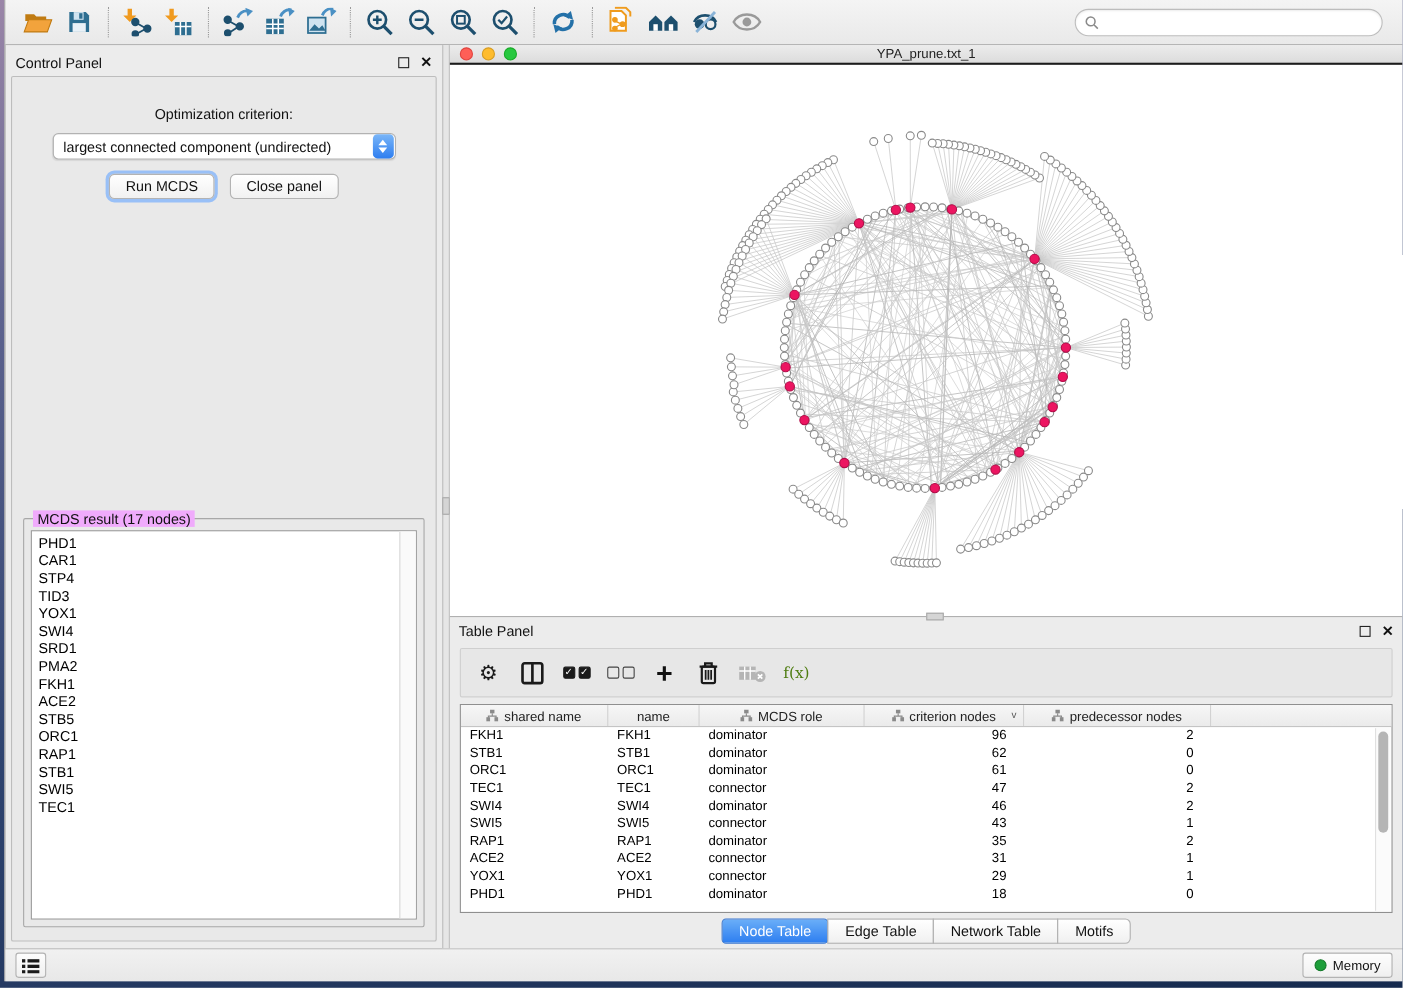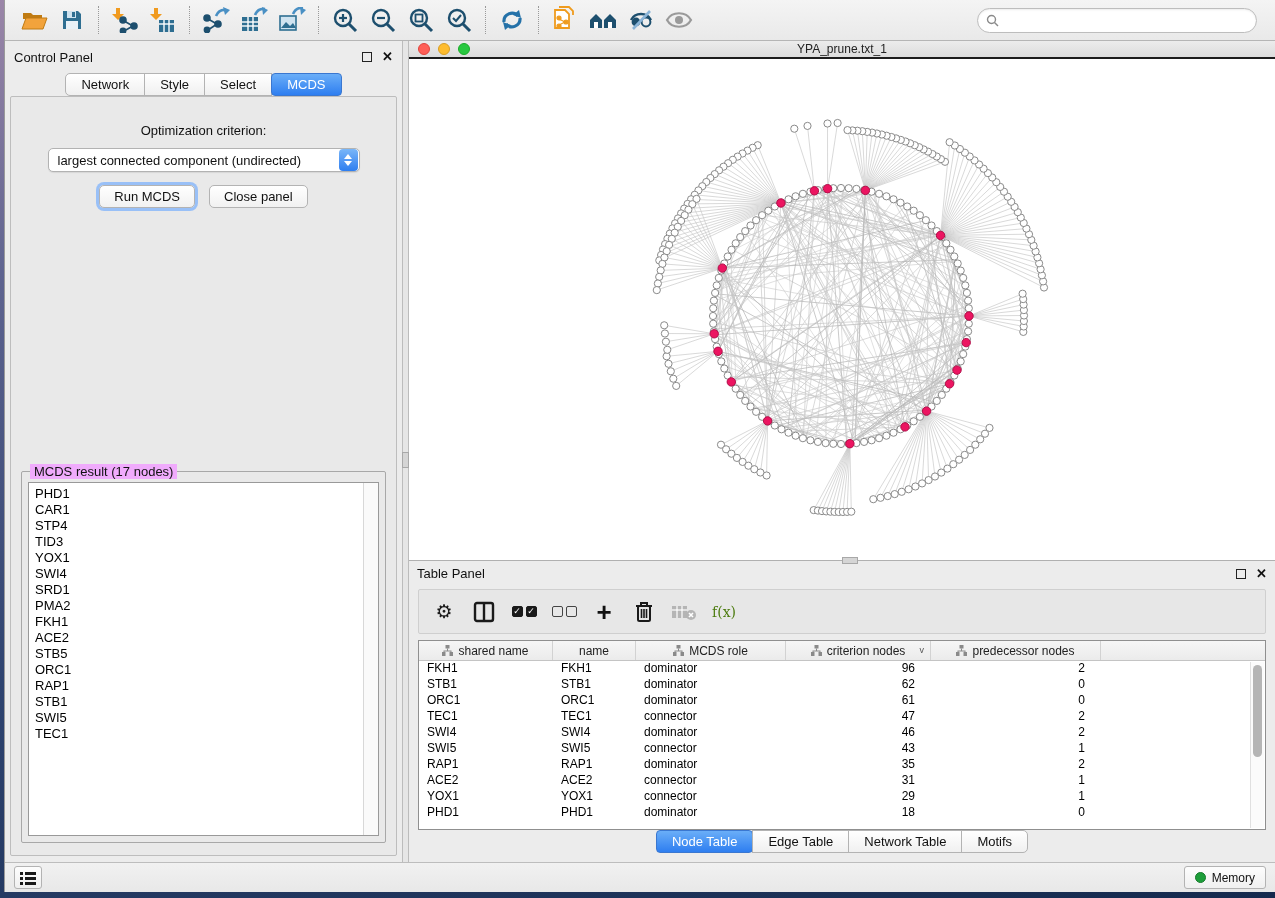--- a/index.html
+++ b/index.html
@@ -95,21 +95,21 @@
   .th svg { flex:none; }
   .sort-arrow { font-size:9px; color:#555; position:absolute; right:6px; top:4px;}
   .tbody { }
   .tr { display:flex; height:16px; cursor:default;}
   .td { font-size:12px; color:#000; padding-left:8px; white-space:nowrap; overflow:hidden;}
   .c0 { width:134px;} .c1 { width:83px;} .c2 { width:150px;} .c3 { width:145px;} .c4 { width:170px;}
   .td.c3,.td.c4 { text-align:right; padding-right:16px; padding-left:0;}
   .tfill { flex:1; border-right:none;}
   .tv-scroll { position:absolute; top:21px; right:1px; bottom:1px; width:14px; background:#fbfbfb; border-left:1px solid #e0e0e0;}
   .tv-thumb { position:absolute; top:3px; left:2px; width:9px; height:92px; background:#b5b5b5; border-radius:5px; cursor:pointer;}
-  .tp-tabs { height:32px; display:flex; justify-content:center; align-items:flex-start; flex:none;}
+  .tp-tabs { height:32px; display:flex; justify-content:center; align-items:center; flex:none;}
 
   
   .status-bar { height:30px; flex:none; border-top:1px solid #bdbdbd; background:linear-gradient(#f1f1f1,#e8e8e8);
     display:flex; align-items:center; padding:0 9px;}
   .sb-btn { width:28px; height:23px; background:linear-gradient(#fdfdfd,#f0f0f0); border:1px solid #b3b3b3; border-radius:3px;
     display:flex; align-items:center; justify-content:center; cursor:pointer;}
   .mem-btn { margin-left:auto; height:23px; padding:0 10px; background:linear-gradient(#fdfdfd,#f0f0f0); border:1px solid #b3b3b3;
     border-radius:3px; display:flex; align-items:center; gap:6px; font-size:12px; color:#111; cursor:pointer;}
   .mem-dot { width:11px; height:11px; border-radius:50%; background:#1d9e3a; border:1px solid #157a2b;}
 </style>
@@ -278,26 +278,20 @@
 
   <div class="main">
 
     <div class="control-panel">
       <div class="panel-header">
         <span class="panel-title">Control Panel</span>
         <span class="spacer"></span>
         <span class="win-float"></span>
         <span class="win-close">✕</span>
       </div>
-      <div class="cp-tabs" id="cp-tabs">
-          <div class="seg-btn">Network</div>
-          <div class="seg-btn">Style</div>
-          <div class="seg-btn">Select</div>
-          <div class="seg-btn active">MCDS</div>
-        </div>
       <div class="cp-content">
         <div class="cp-box">
           <div class="opt-label">Optimization criterion:</div>
           <div class="dropdown">
             <span class="dd-text">largest connected component (undirected)</span>
             <span class="dd-stepper">
                 <i class="dd-up"></i>
                 <i class="dd-down"></i>
               </span>
           </div>

